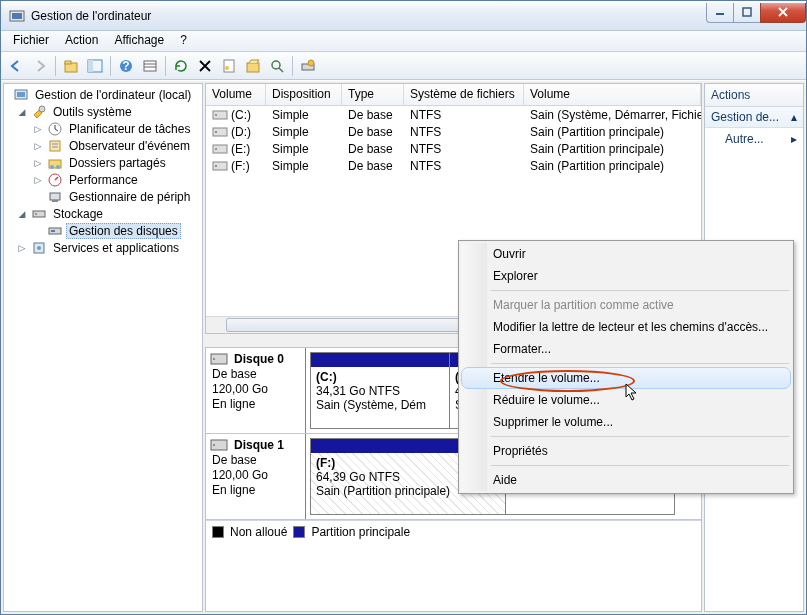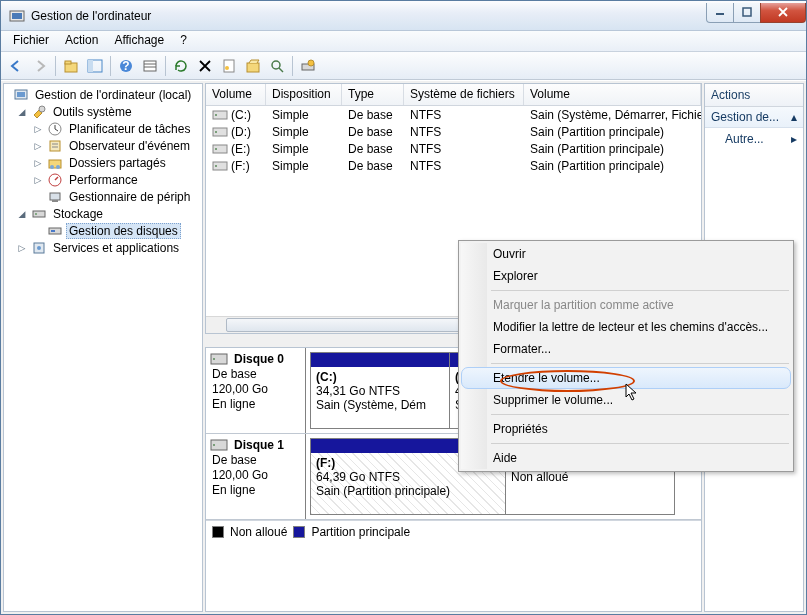--- a/index.html
+++ b/index.html
@@ -435,20 +435,21 @@
 <div class="context-menu">
   <div class="cm-gutter"></div>
   <div class="cm-item">Ouvrir</div>
   <div class="cm-item">Explorer</div>
   <div class="cm-sep"></div>
   <div class="cm-item disabled">Marquer la partition comme active</div>
   <div class="cm-item">Modifier la lettre de lecteur et les chemins d'accès...</div>
   <div class="cm-item">Formater...</div>
   <div class="cm-sep"></div>
   <div class="cm-item hover">Etendre le volume...</div>
+  <div class="cm-item">Réduire le volume...</div>
   <div class="cm-item">Supprimer le volume...</div>
   <div class="cm-sep"></div>
   <div class="cm-item">Propriétés</div>
   <div class="cm-sep"></div>
   <div class="cm-item">Aide</div>
 </div>
 
 <div class="circle-annot"></div>
 
 <div class="cursor">

